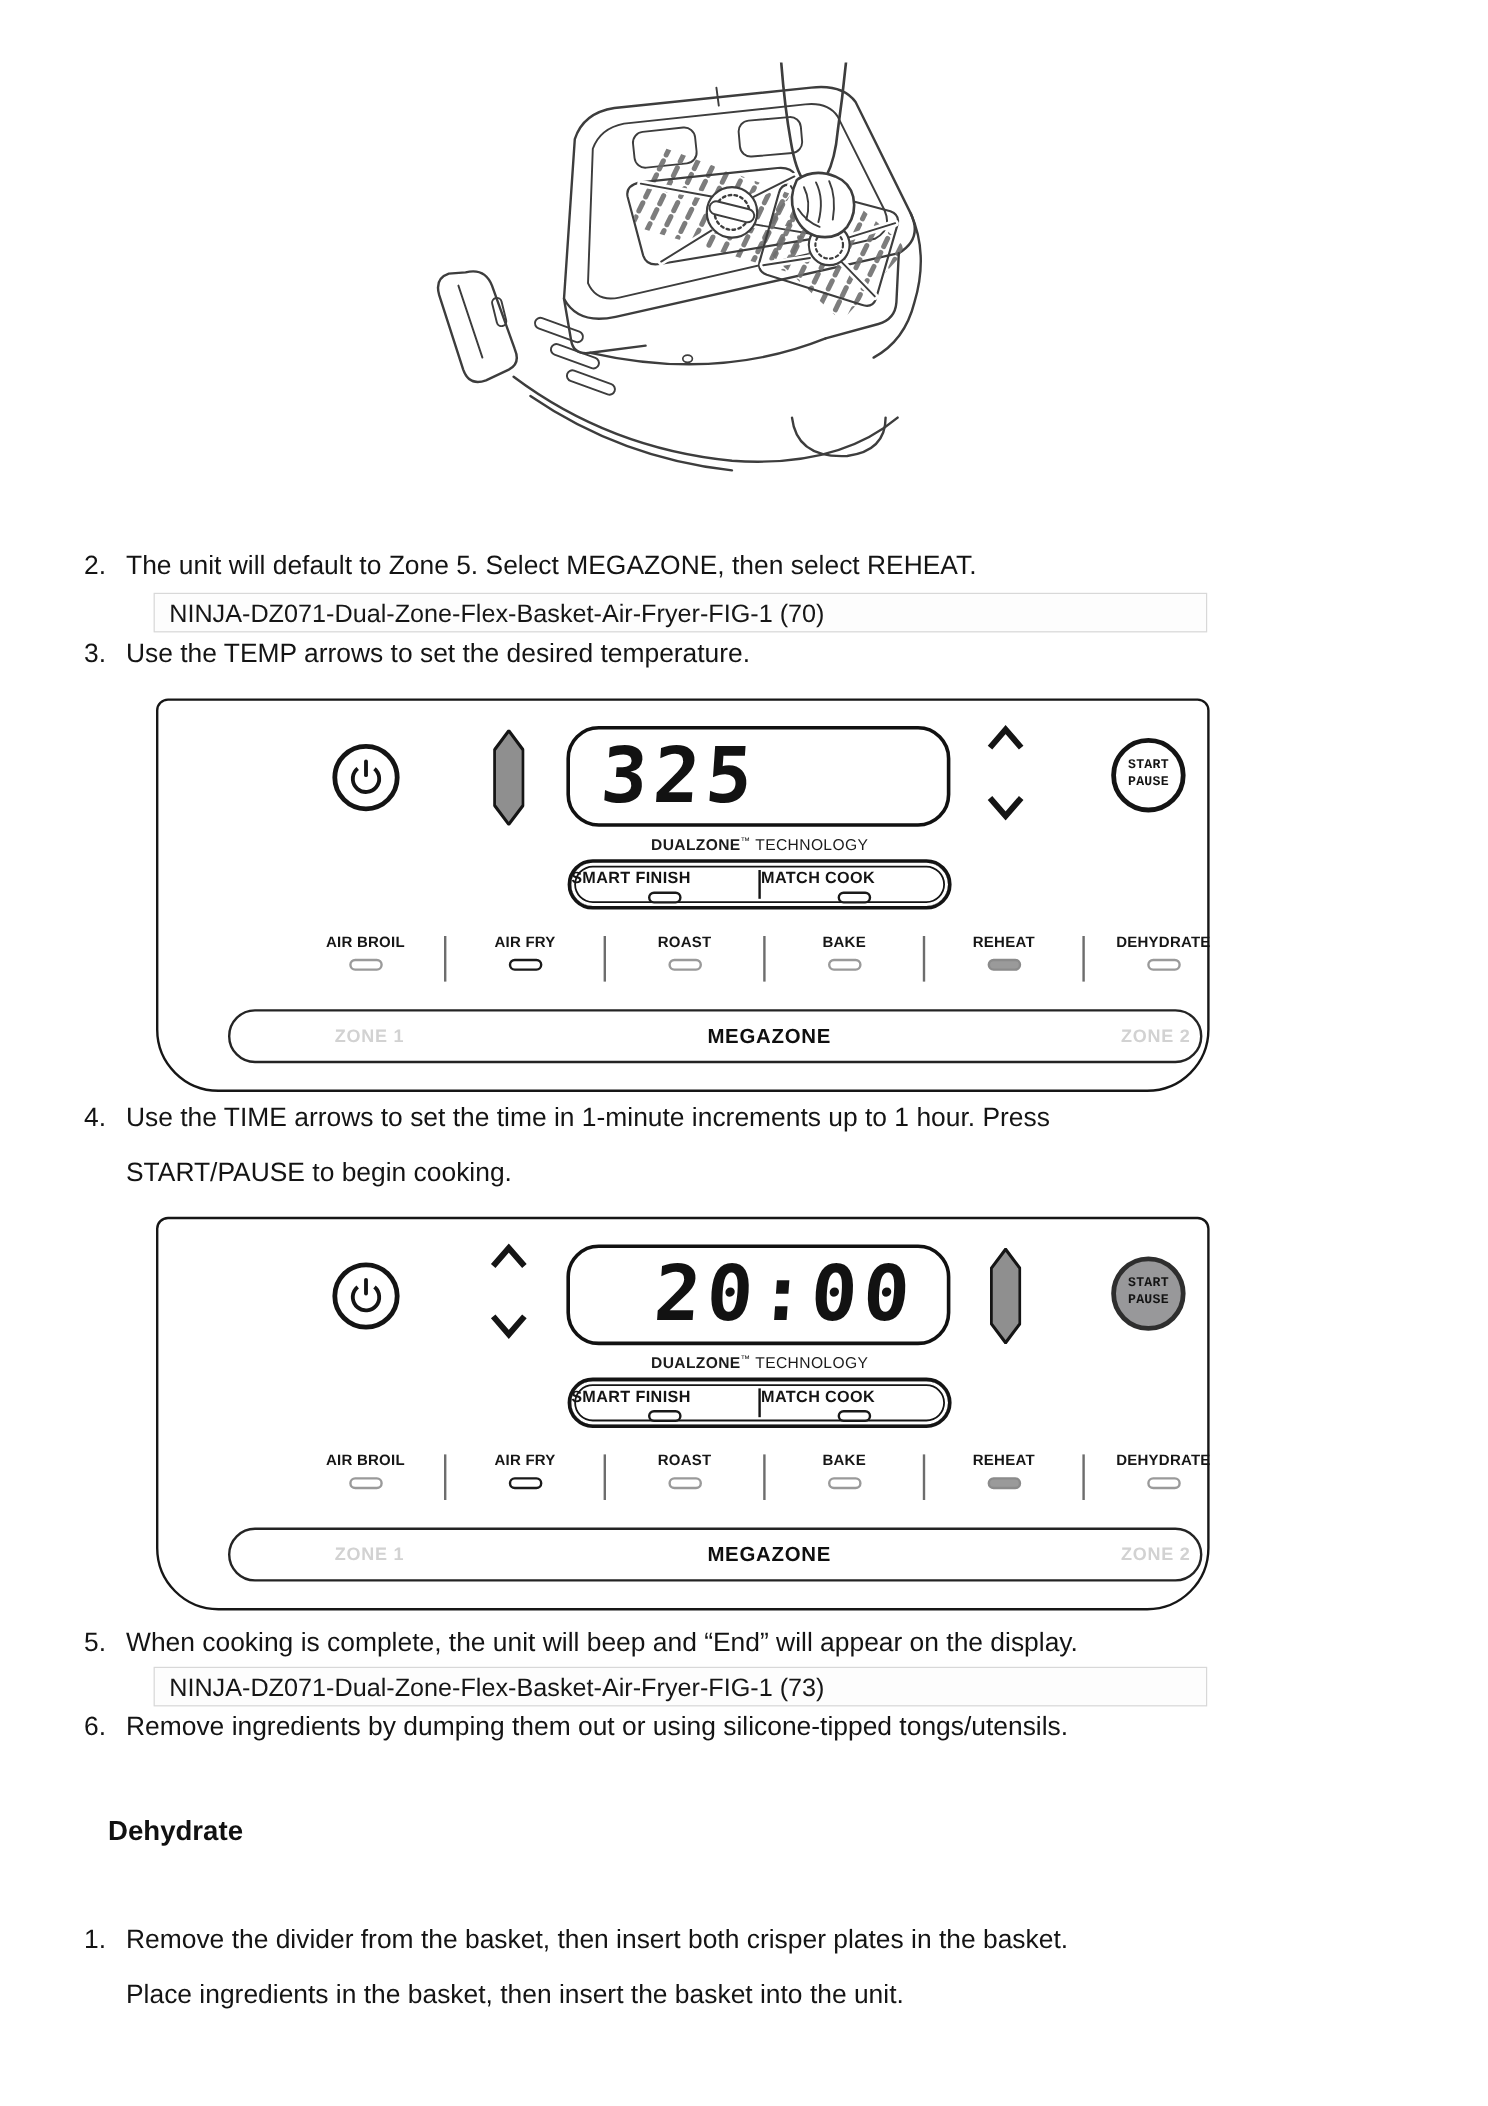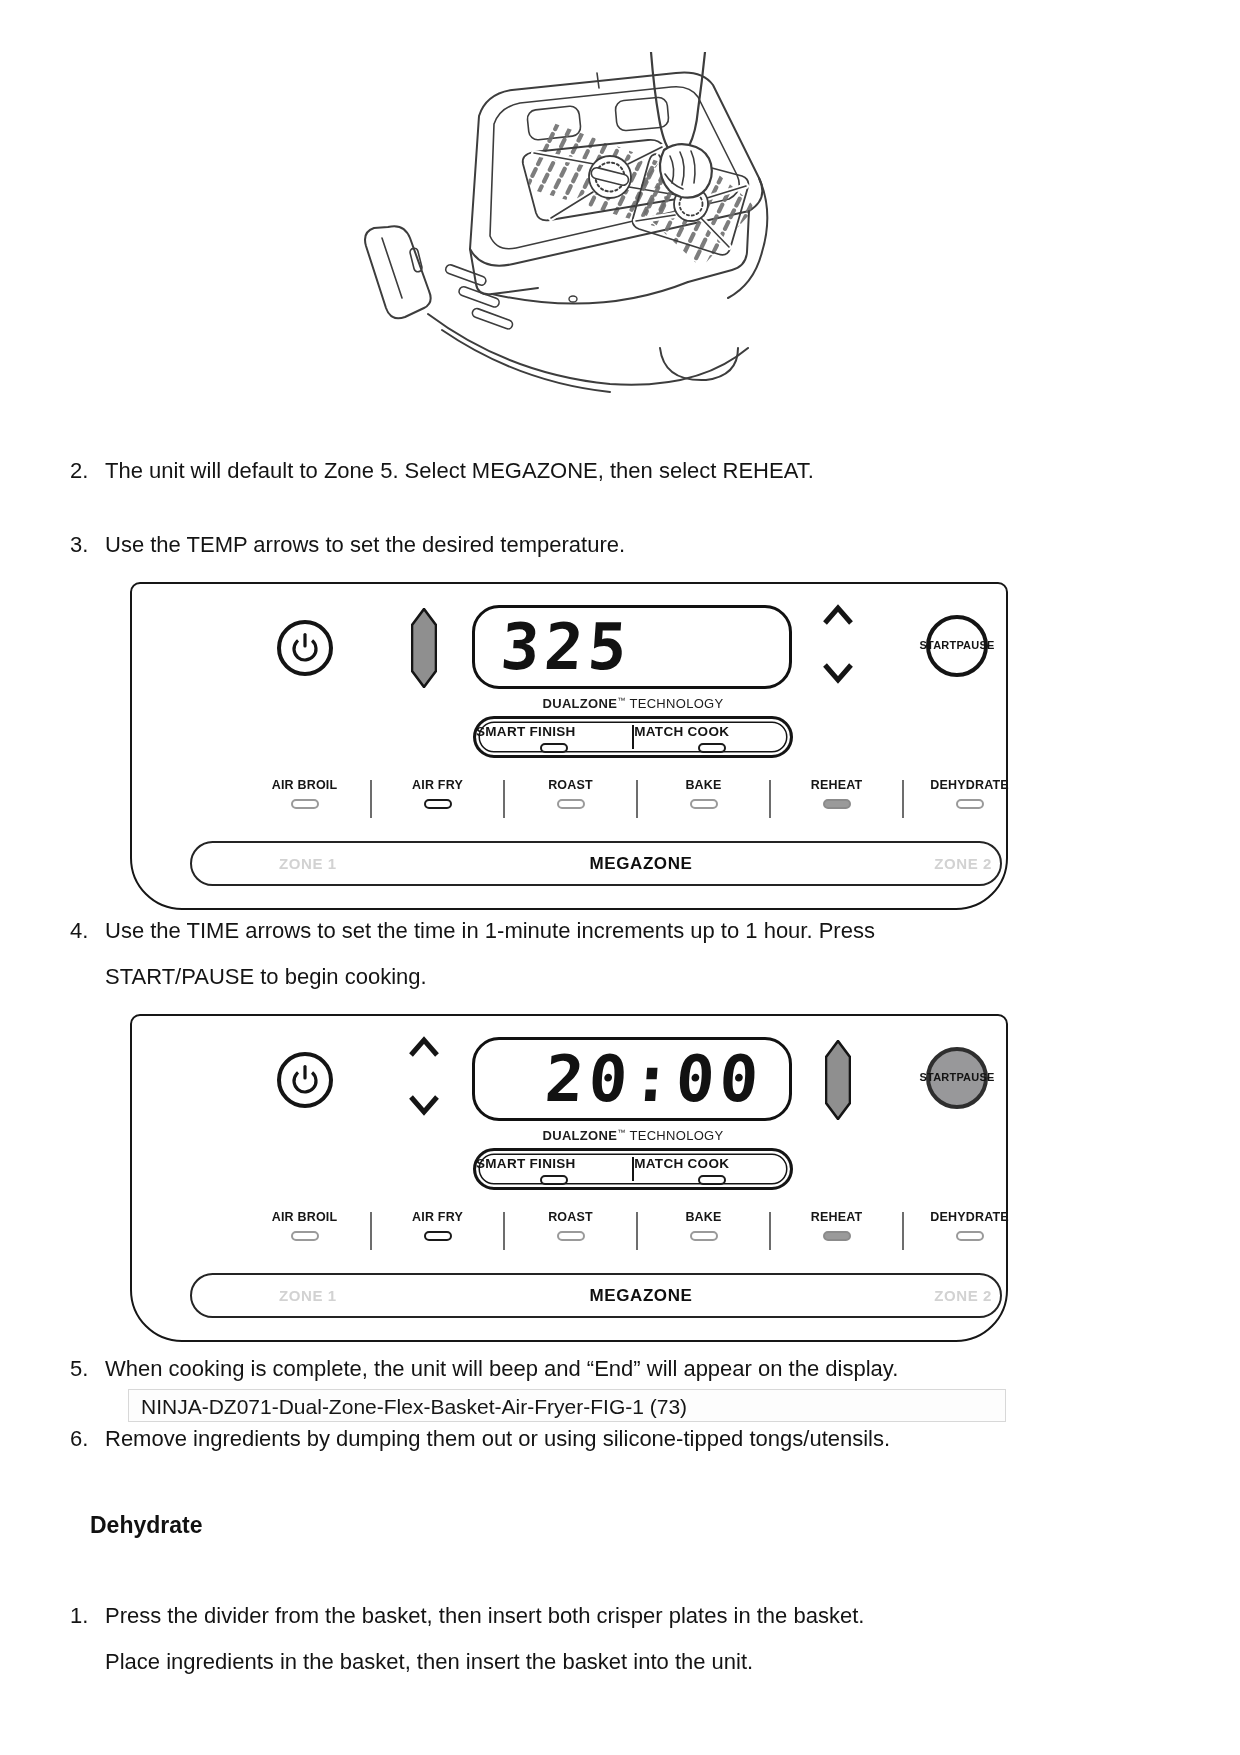--- a/index.html
+++ b/index.html
@@ -29,22 +29,22 @@
          border-radius:50%;box-sizing:border-box;display:flex;align-items:center;justify-content:center;}
   .hexwrap{position:absolute;width:26px;height:80px;}
   .caret{position:absolute;width:32px;height:22px;}
   .display{position:absolute;left:340px;top:21px;width:320px;height:84px;box-sizing:border-box;
            border:3.5px solid #111;border-radius:27px;display:flex;align-items:center;overflow:hidden;}
   .seg{font-family:"DejaVu Sans Mono",monospace;font-weight:bold;font-size:64px;letter-spacing:5px;
        transform:skewX(-4deg);color:#121212;width:100%;}
   .seg.left{text-align:left;padding-left:26px;}
   .seg.right{text-align:right;padding-right:26px;}
   .start{position:absolute;left:794px;top:31px;width:62px;height:62px;border-radius:50%;box-sizing:border-box;
-         border:4.5px solid #141414;background:#fff;display:flex;align-items:center;
-         justify-content:center;font-size:11px;font-weight:bold;line-height:1.25;letter-spacing:.2px;color:#141414;}
+         border:4.5px solid #141414;background:#fff;display:flex;flex-direction:column;align-items:center;
+         justify-content:center;font-size:11px;font-weight:bold;line-height:1.25;letter-spacing:.2px;color:#141414;font-family:Liberation Mono, monospace;}
   .start.pressed{background:#98989a;border-color:#2e2e2e;}
   .dz{position:absolute;left:341px;top:112px;width:320px;text-align:center;}
   .dz-line{font-size:13px;letter-spacing:.3px;color:#1c1c1c;}
   .dz-line b{font-weight:bold;}
   .dz-line sup{font-size:8px;vertical-align:super;}
   .dz-line .tech{margin-left:4px;}
   .capsule{margin-top:5px;height:42px;box-sizing:border-box;border:3px solid #141414;border-radius:22px;
            box-shadow:inset 0 0 0 2.5px #ffffff, inset 0 0 0 4px #141414;
            display:flex;align-items:center;}
   .cap-cell{flex:1;text-align:left;padding-top:2px;}
@@ -172,20 +172,23 @@
     <path d="M84,278 Q160,330 252,340"></path>
     <path d="M302,296 Q306,330 348,328 Q380,324 380,296"></path>
     <ellipse cx="215" cy="247" rx="4" ry="3" stroke-width="1.4"></ellipse>
   </svg>
 
   <div class="step oneline" style="top:458px">
     <span class="num">2.</span>
     <span class="txt">The unit will default to Zone 5. Select MEGAZONE, then select REHEAT.</span>
   </div>
 
+  <div class="figbox" style="top:494px">
+    <span>NINJA-DZ071-Dual-Zone-Flex-Basket-Air-Fryer-FIG-1 (70)</span>
+  </div>
 
   <div class="step oneline" style="top:532px">
     <span class="num">3.</span>
     <span class="txt">Use the TEMP arrows to set the desired temperature.</span>
   </div>
 
   <section class="panel" style="top:582px">
     <div class="power">
       <svg width="34" height="34" viewBox="0 0 34 34">
         <circle cx="17" cy="18" r="11" fill="none" stroke="#141414" stroke-width="3.2" stroke-dasharray="53.7 15.4" transform="rotate(-50 17 18)"></circle>
@@ -361,18 +364,18 @@
   <div class="step oneline" style="top:1426px">
     <span class="num">6.</span>
     <span class="txt">Remove ingredients by dumping them out or using silicone-tipped tongs/utensils.</span>
   </div>
 
   <h2 class="h2" style="top:1512px;margin:0">Dehydrate</h2>
 
   <div class="step multiline" style="top:1603px">
     <span class="num">1.</span>
     <span class="txt">
-      <div class="line">Press the divider from the basket, then insert both crisper plates in the basket.</div>
+      <div class="line">Remove the divider from the basket, then insert both crisper plates in the basket.</div>
       <div class="line">Place ingredients in the basket, then insert the basket into the unit.</div>
     </span>
   </div>
 
 </div>
 
 </body></html>

